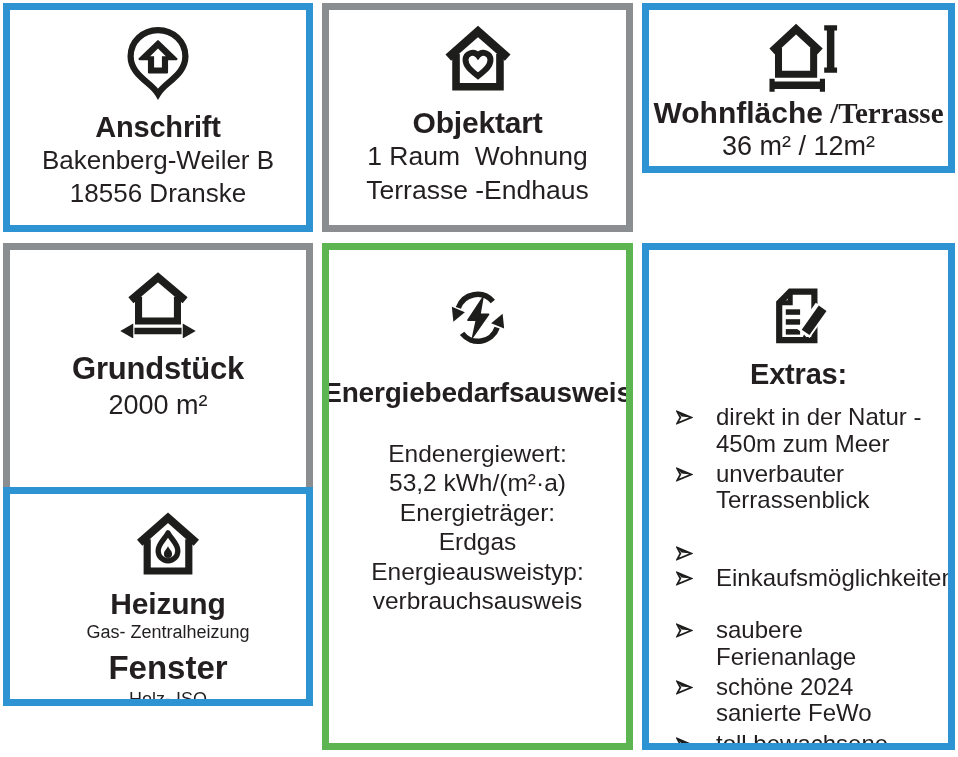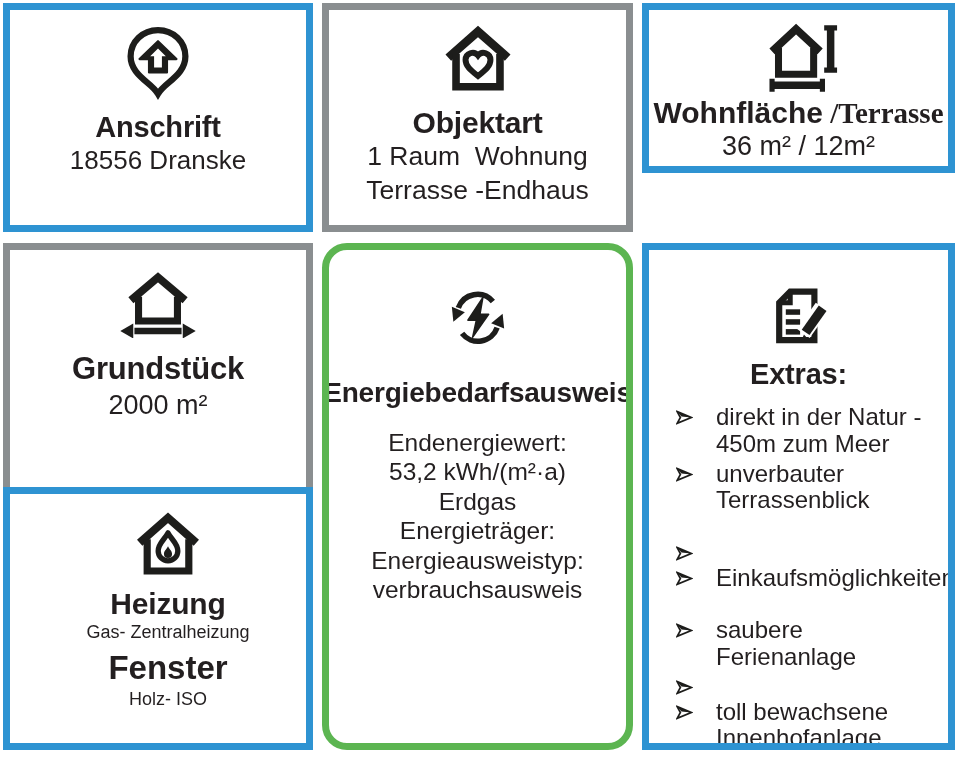--- a/index.html
+++ b/index.html
@@ -13,23 +13,23 @@
     display:flex;flex-direction:column;align-items:center;text-align:center;overflow:hidden;
   }
   .b-blue{border-color:#2e93d2;}
   .b-gray{border-color:#8a8e90;}
   .b-green{border-color:#5cb551;}
 
   #card-anschrift   {left:3px;  top:3px;  width:310px;height:229px;}
   #card-objektart   {left:322px;top:3px;  width:311px;height:229px;}
   #card-wohnflaeche {left:642px;top:3px;  width:313px;height:170px;}
   #card-grundstueck {left:3px;  top:243px;width:310px;height:288px;}
-  #card-energie     {left:322px;top:243px;width:311px;height:507px;border-radius:25px;}
+  #card-energie     {left:322px;top:243px;width:311px;height:507px;}
   #card-extras      {left:642px;top:243px;width:313px;height:507px;}
-  #card-heizung     {left:3px;  top:487px;width:310px;height:263px;padding-left:20px;}
+  #card-heizung     {left:3px;  top:487px;width:310px;height:219px;padding-left:20px;}
 
   .icon{flex:0 0 auto;display:block;}
   .icon svg{display:block;}
 
   .title{font-weight:700;font-size:29px;line-height:1.18;letter-spacing:-0.2px;}
   .line{font-size:26px;line-height:1.26;white-space:pre-wrap;}
 
   
   #card-anschrift .icon{margin-top:15px;}
   #card-anschrift .title{margin-top:9px;}
@@ -48,21 +48,21 @@
   #card-wohnflaeche .subval{font-size:27px;line-height:1.15;}
 
   
   #card-grundstueck .icon{margin-top:22px;}
   #card-grundstueck .title{margin-top:13px;font-size:31px;}
   #card-grundstueck .line{font-size:27px;line-height:1.3;}
 
   
   #card-energie .icon{margin-top:36px;}
   #card-energie .title{margin-top:26px;font-size:28px;}
-  #card-energie .elines{margin-top:19px;}
+  #card-energie .elines{margin-top:30px;}
   #card-energie .eline{font-size:24.5px;line-height:1.2;}
 
   
   #card-extras .icon{margin-top:36px;}
   #card-extras .title{margin-top:9px;font-size:29px;}
   #card-extras ul{list-style:none;margin:9px 0 0 0;padding:0 8px 0 27px;width:100%;box-sizing:border-box;text-align:left;}
   #card-extras li{display:flex;align-items:flex-start;font-size:24px;line-height:1.1;margin-top:4px;}
   #card-extras li.gap{margin-top:26px;}
   #card-extras .bullet{flex:0 0 40px;padding-top:6px;}
   #card-extras .bullet svg{display:block;}
@@ -79,20 +79,21 @@
 
 <div class="card b-blue" id="card-anschrift">
   <span class="icon">
     <svg width="74" height="76" viewBox="0 0 64 68">
       <path d="M32 4.5 C18.2 4.5 7.5 15 7.5 28 C7.5 38.5 14.6 45 22.4 51.6 C25.8 54.4 29.6 57.8 32 61.7 C34.4 57.8 38.2 54.4 41.6 51.6 C49.4 45 56.5 38.5 56.5 28 C56.5 15 45.8 4.5 32 4.5 Z" fill="none" stroke="#1d1d1b" stroke-width="5.6"></path>
       <path d="M32 14.5 L48.5 30.5 L40 30.5 L40 42.5 L24 42.5 L24 30.5 L15.5 30.5 Z" fill="#1d1d1b" stroke="#1d1d1b" stroke-width="2" stroke-linejoin="round"></path>
       <path d="M32 21 L39 28 L35.5 28 L35.5 38 L28.5 38 L28.5 28 L25 28 Z" fill="#ffffff"></path>
     </svg>
   </span>
   <div class="title">Anschrift</div>
+  <div class="line">Bakenberg-Weiler B</div>
   <div class="line">18556 Dranske</div>
 </div>
 
 <div class="card b-gray" id="card-objektart">
   <span class="icon">
     <svg width="76" height="74" viewBox="0 0 64 62">
       <path d="M7 29 L32 7 L57 29" fill="none" stroke="#1d1d1b" stroke-width="7.2" stroke-linejoin="miter"></path>
       <path d="M13.5 26 L13.5 53.5 L50.5 53.5 L50.5 26" fill="none" stroke="#1d1d1b" stroke-width="6.4"></path>
       <path d="M32 44.5 C25.8 39.5 21.5 36.2 21.5 30.8 A5.9 5.9 0 0 1 32 27.2 A5.9 5.9 0 0 1 42.5 30.8 C42.5 36.2 38.2 39.5 32 44.5 Z" fill="none" stroke="#1d1d1b" stroke-width="5"></path>
     </svg>
@@ -140,22 +141,22 @@
       <polygon points="0,-6.6 12.5,0 0,6.6" transform="translate(13.5,22) rotate(112)" fill="#1d1d1b"></polygon>
       <path d="M17 44.5 A19 19 0 0 0 50 39" fill="none" stroke="#1d1d1b" stroke-width="5.2"></path>
       <polygon points="0,-6.6 12.5,0 0,6.6" transform="translate(50.5,37.5) rotate(-68)" fill="#1d1d1b"></polygon>
       <path d="M36.5 11 L22.5 32 L30.5 32 L27 48 L42 26.5 L33.8 26.5 Z" fill="#1d1d1b" stroke="#1d1d1b" stroke-width="1.5" stroke-linejoin="round"></path>
     </svg>
   </span>
   <div class="title">Energiebedarfsausweis</div>
   <div class="elines">
     <div class="eline">Endenergiewert:</div>
     <div class="eline">53,2 kWh/(m²·a)</div>
+    <div class="eline">Energieträger:</div>
     <div class="eline">Erdgas</div>
-    <div class="eline">Energieträger:</div>
     <div class="eline">Energieausweistyp:</div>
     <div class="eline">verbrauchsausweis</div>
   </div>
 </div>
 
 <div class="card b-blue" id="card-extras">
   <span class="icon">
     <svg width="66" height="62" viewBox="0 0 60 56">
       <path d="M22 5 L44 5 L44 49 L12 49 L12 15 Z" fill="none" stroke="#1d1d1b" stroke-width="5.6" stroke-linejoin="miter"></path>
       <path d="M22 5 L22 15 L12 15" fill="none" stroke="#1d1d1b" stroke-width="4.6"></path>
@@ -213,20 +214,21 @@
         </span>
       <span class="itext">saubere Ferienanlage</span>
     </li>
     <li>
       <span class="bullet">
           <svg width="17" height="15" viewBox="0 0 17 15">
             <polygon points="1.2,1.6 15.2,7.5 1.2,13.4 4.4,7.5" fill="#ffffff" stroke="#1d1d1b" stroke-width="1.7" stroke-linejoin="miter"></polygon>
             <polygon points="1.2,1.6 15.2,7.5 5.5,6.4" fill="#1d1d1b"></polygon>
           </svg>
         </span>
+      <span class="itext">schöne 2024 sanierte FeWo</span>
     </li>
     <li>
       <span class="bullet">
           <svg width="17" height="15" viewBox="0 0 17 15">
             <polygon points="1.2,1.6 15.2,7.5 1.2,13.4 4.4,7.5" fill="#ffffff" stroke="#1d1d1b" stroke-width="1.7" stroke-linejoin="miter"></polygon>
             <polygon points="1.2,1.6 15.2,7.5 5.5,6.4" fill="#1d1d1b"></polygon>
           </svg>
         </span>
       <span class="itext">toll bewachsene Innenhofanlage</span>
     </li>

